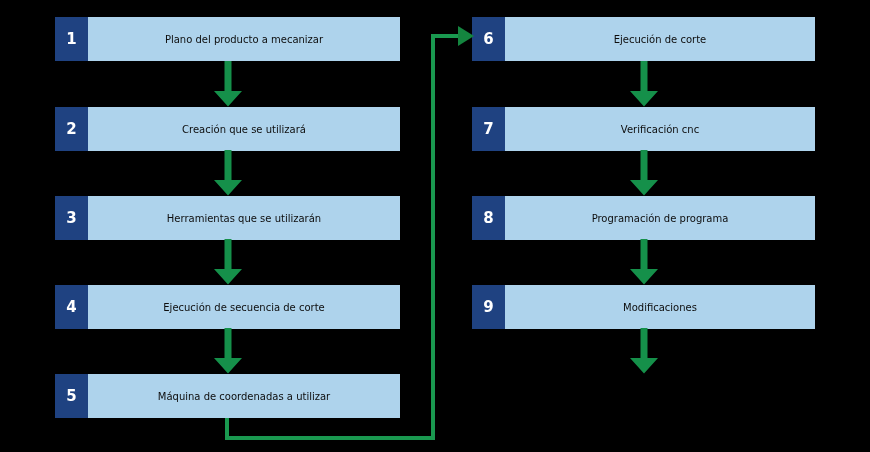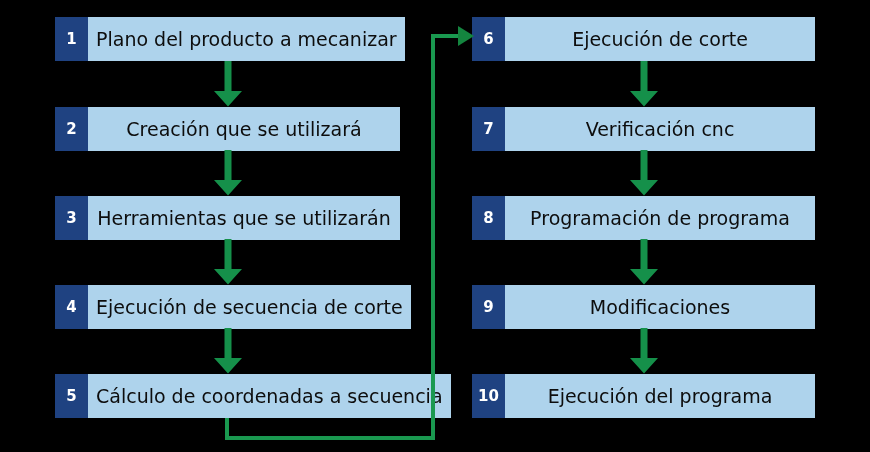--- a/index.html
+++ b/index.html
@@ -37,21 +37,21 @@
     letter-spacing: 0px;
     box-sizing: border-box;
   }
   .box-label {
     flex: 1 1 auto;
     background: #aed3ec;
     color: #0d0d0d;
     display: flex;
     align-items: center;
     justify-content: center;
-    font-size: 19px;
+    font-size: 10px;
     padding: 0 8px;
     box-sizing: border-box;
     white-space: nowrap;
   }
   .col-left  { left: 55px;  width: 345px; }
   .col-right { left: 472px; width: 343px; }
 
   .arrow-down {
     position: absolute;
     width: 38px;
@@ -88,21 +88,21 @@
     <div class="box-label">Herramientas que se utilizarán</div>
   </div>
 
   <div class="flow-box col-left" style="top:285px;">
     <div class="box-num">4</div>
     <div class="box-label">Ejecución de secuencia de corte</div>
   </div>
 
   <div class="flow-box col-left" style="top:374px;">
     <div class="box-num">5</div>
-    <div class="box-label">Cálculo de coordenadas a secuencia</div>
+    <div class="box-label">Máquina de coordenadas a utilizar</div>
   </div>
 
   <div class="flow-box col-right" style="top:17px;">
     <div class="box-num">6</div>
     <div class="box-label">Ejecución de corte</div>
   </div>
 
   <div class="flow-box col-right" style="top:107px;">
     <div class="box-num">7</div>
     <div class="box-label">Verificación cnc</div>
@@ -111,24 +111,20 @@
   <div class="flow-box col-right" style="top:196px;">
     <div class="box-num">8</div>
     <div class="box-label">Programación de programa</div>
   </div>
 
   <div class="flow-box col-right" style="top:285px;">
     <div class="box-num">9</div>
     <div class="box-label">Modificaciones</div>
   </div>
 
-  <div class="flow-box col-right" style="top:374px;">
-    <div class="box-num">10</div>
-    <div class="box-label">Ejecución del programa</div>
-  </div>
 
   <div class="arrow-down" style="left:209px; top:61px;">
     <svg width="38" height="46" viewBox="0 0 38 46" xmlns="http://www.w3.org/2000/svg">
       <path d="M15.5 0 H22.5 V30 H33 L19 45.5 L5 30 H15.5 Z" fill="#15904a"></path>
     </svg>
   </div>
   <div class="arrow-down" style="left:209px; top:150px;">
     <svg width="38" height="46" viewBox="0 0 38 46" xmlns="http://www.w3.org/2000/svg">
       <path d="M15.5 0 H22.5 V30 H33 L19 45.5 L5 30 H15.5 Z" fill="#15904a"></path>
     </svg>

